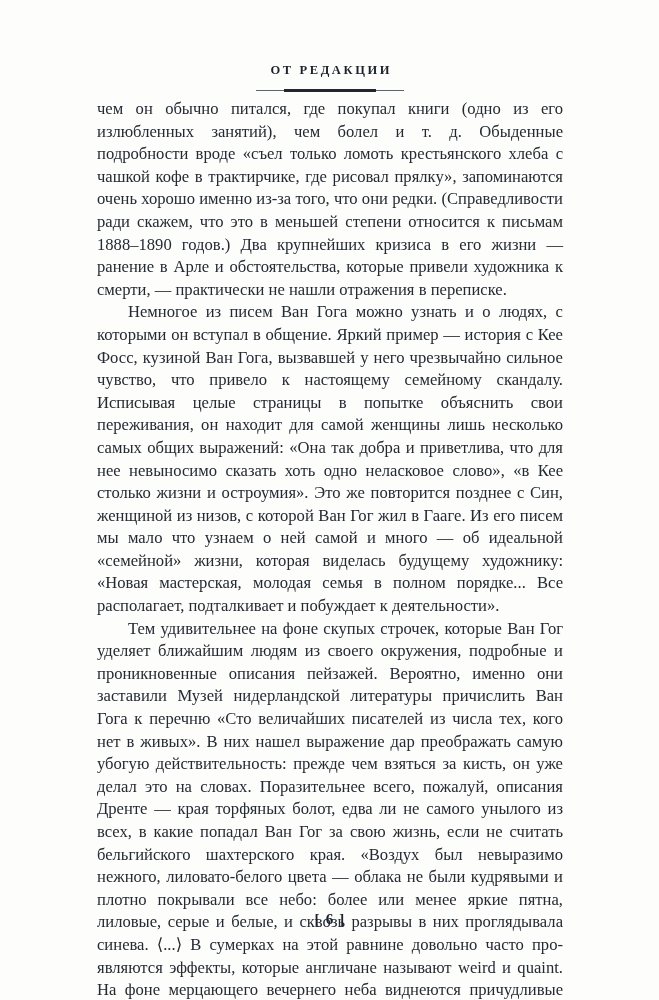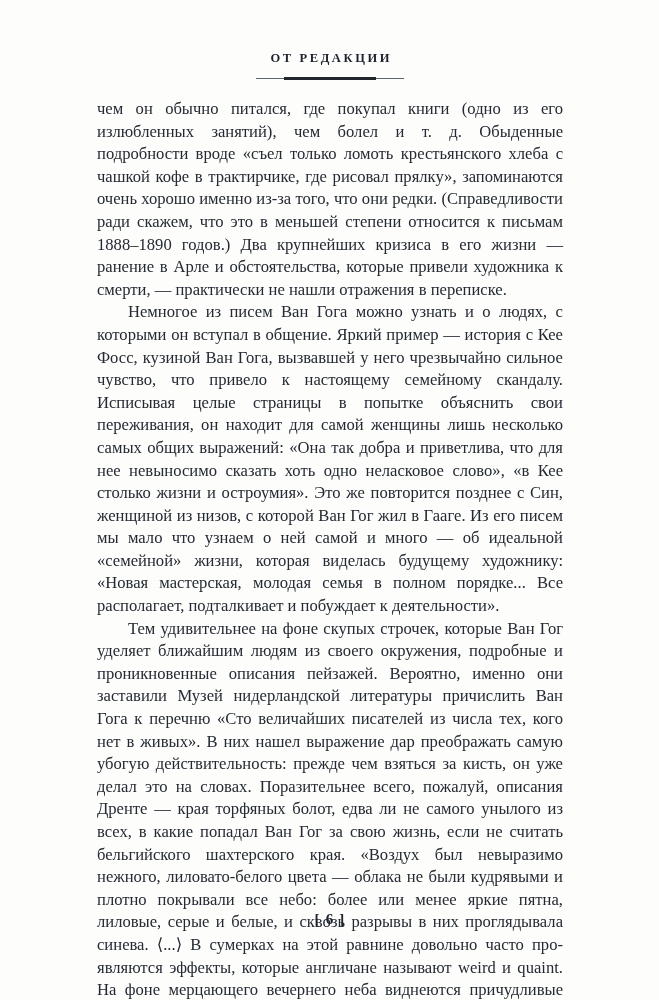--- a/index.html
+++ b/index.html
@@ -19,21 +19,21 @@
     position: relative;
     width: 659px;
     height: 1000px;
     background: #fdfdfb;
     box-sizing: border-box;
   }
 
   
   .running-head {
     position: absolute;
-    top: 52px;
+    top: 64px;
     left: 97px;
     width: 466px;
     text-align: center;
   }
   .running-head-title {
     font-family: "Liberation Serif", "DejaVu Serif", serif;
     font-size: 12.5px;
     font-weight: bold;
     letter-spacing: 2.6px;
     text-indent: 2.6px;

